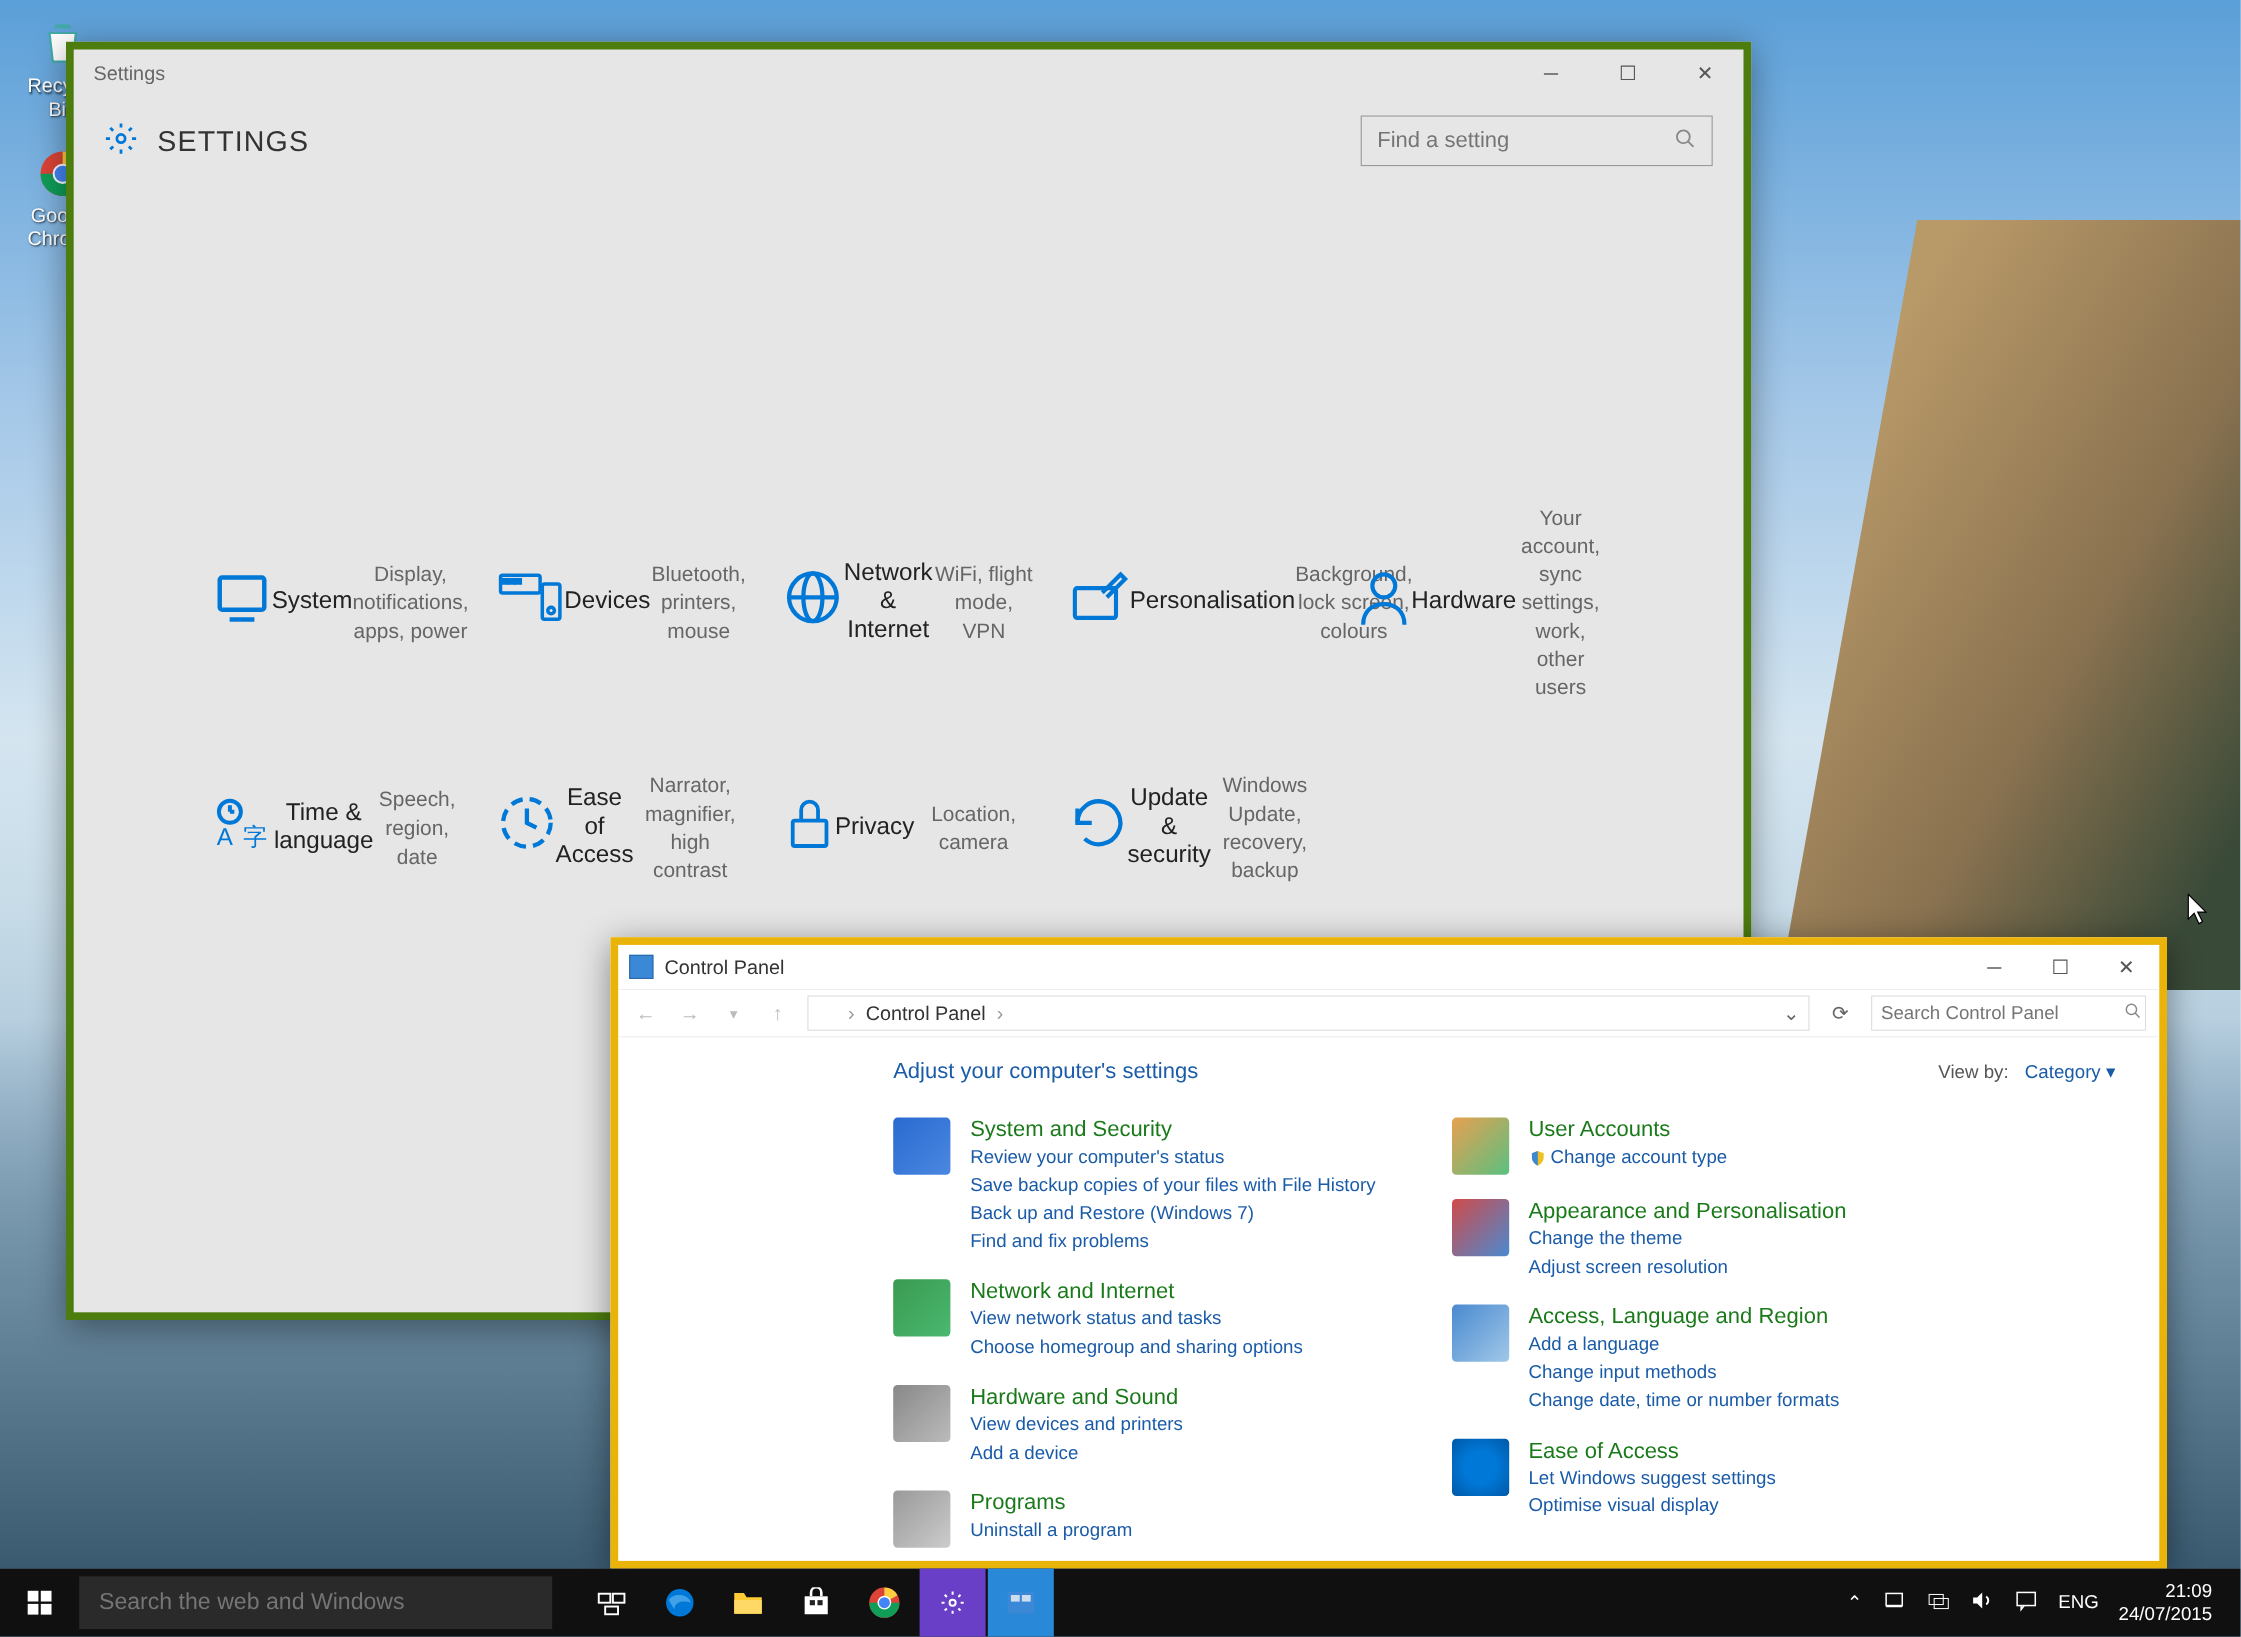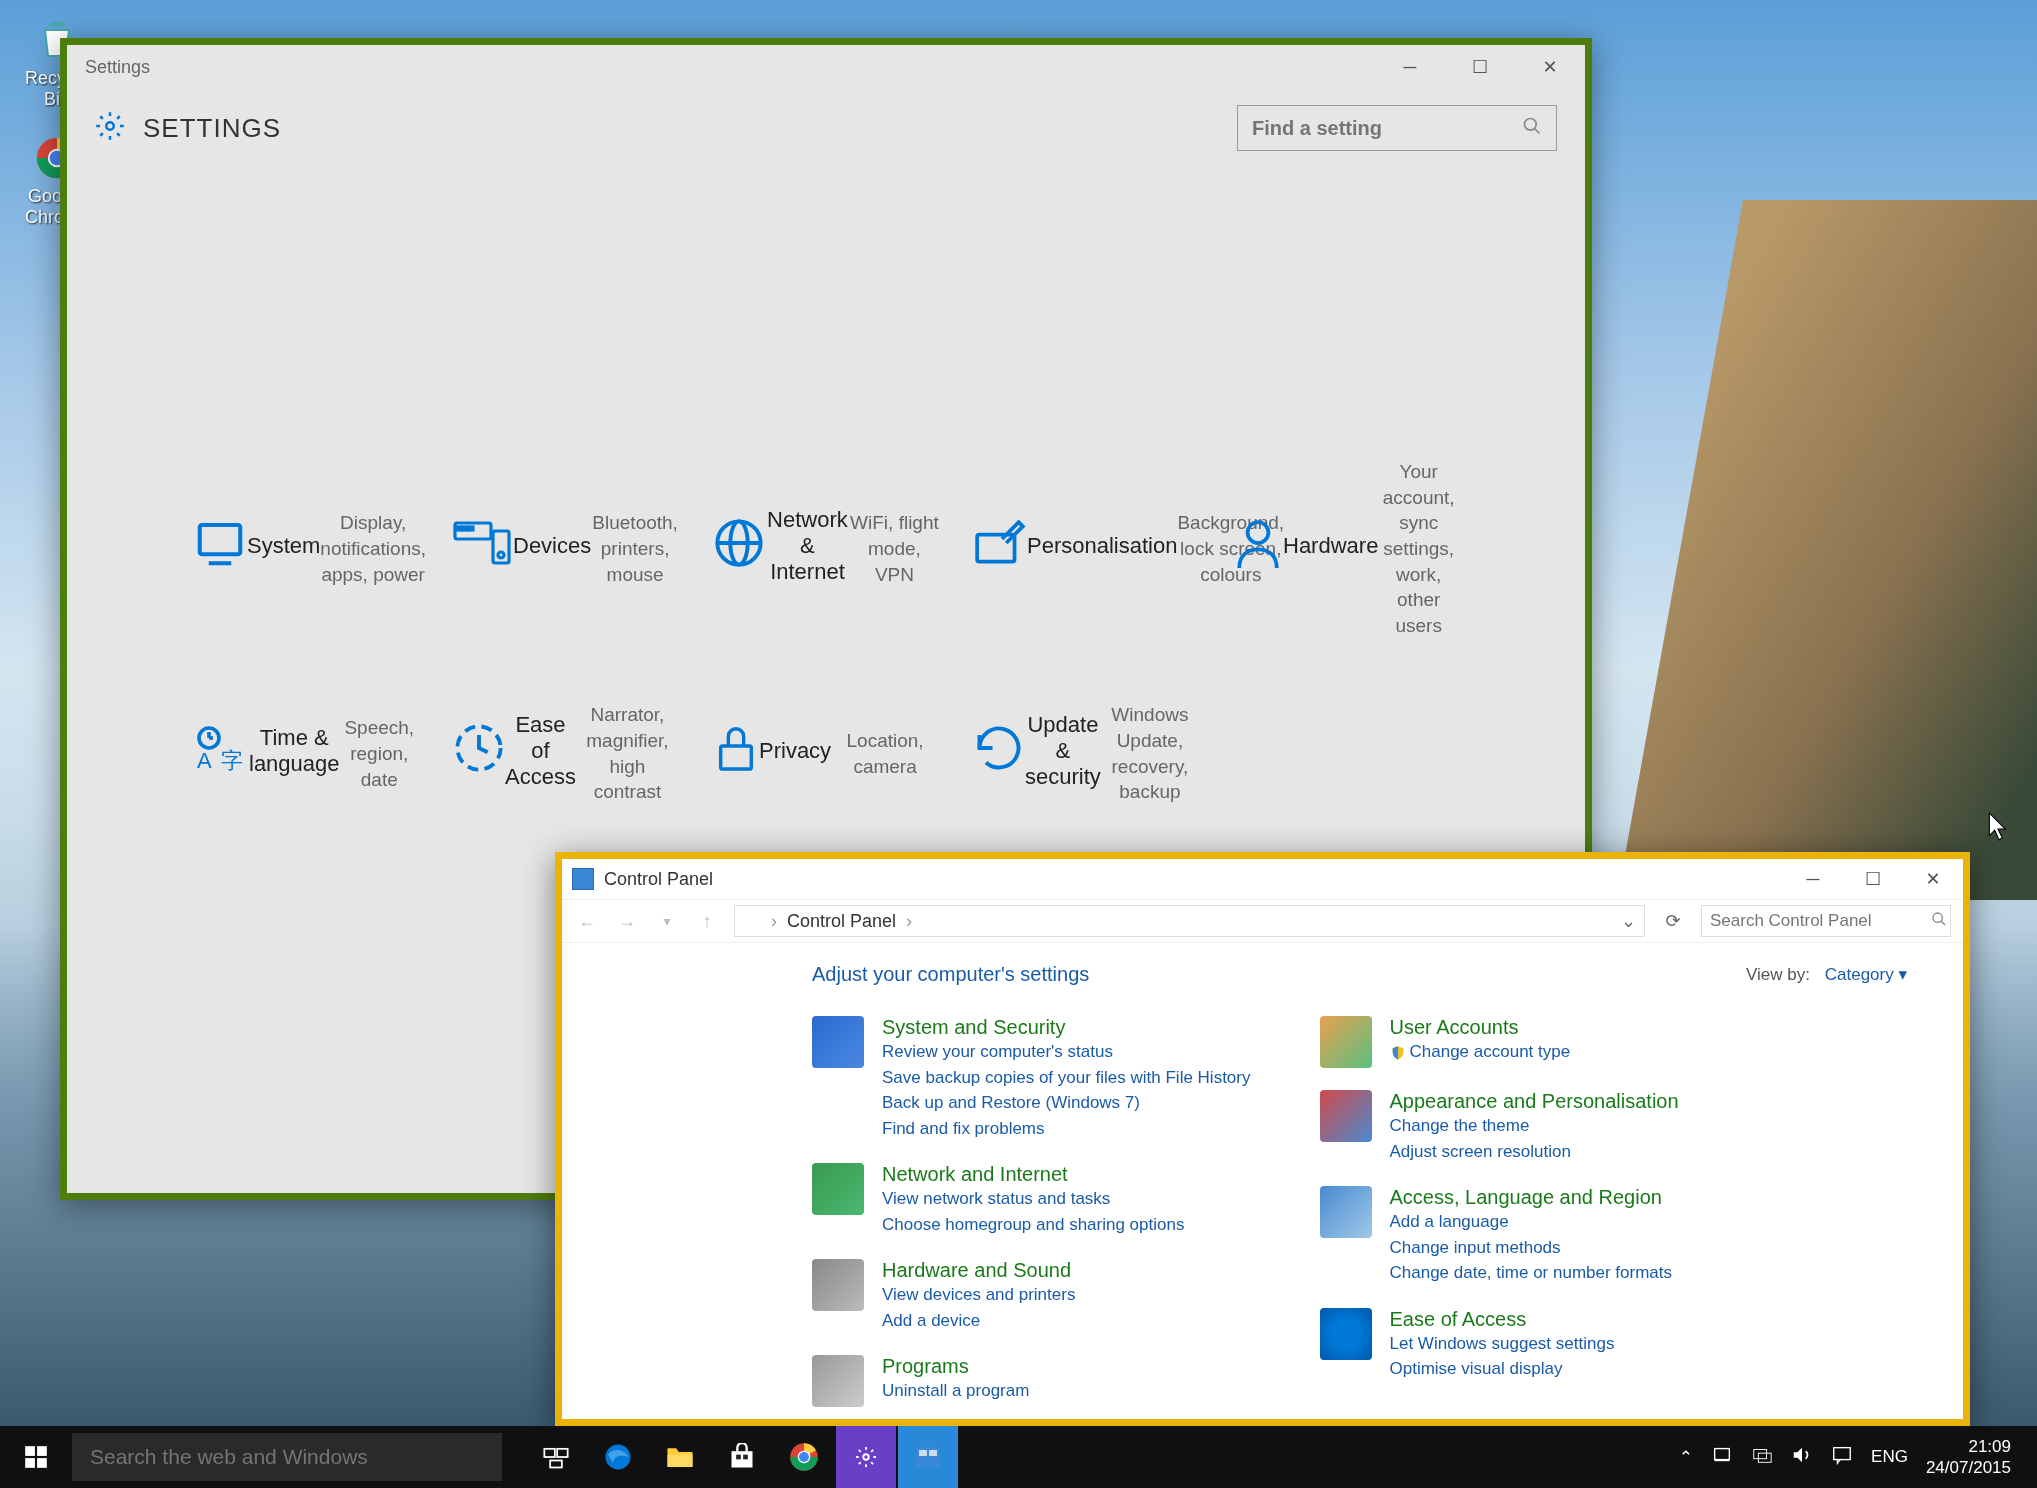--- a/index.html
+++ b/index.html
@@ -34,21 +34,21 @@
 .settings-titlebar { height: 44px; display: flex; align-items: center; padding: 0 10px; position: relative; }
 .settings-titlebar .title { font-size: 18px; color: #666; margin-left: 8px; }
 .window-controls { position: absolute; right: 0; top: 0; display: flex; }
 .wc-btn { width: 70px; height: 44px; display: flex; align-items: center; justify-content: center; cursor: pointer; color: #555; font-size: 18px; }
 
 .settings-header { display: flex; align-items: center; padding: 16px 28px; }
 .settings-header .gear { color: #0078d7; margin-right: 18px; }
 .settings-header .hdr { font-size: 26px; color: #333; letter-spacing: 1px; }
 .settings-header .spacer { flex: 1; }
 .settings-search { width: 320px; height: 46px; border: 1px solid #999; display: flex; align-items: center; padding: 0 14px; background: #e6e6e6; }
-.settings-search input { flex: 1; border: none; outline: none; background: transparent; font-size: 20px; color: #555; font-weight: bold; }
+.settings-search input { flex: 1; border: none; outline: none; background: transparent; font-size: 20px; color: #555; }
 .settings-search .mag { color: #888; }
 
 .settings-grid { display: grid; grid-template-columns: repeat(5, 250px); gap: 40px 10px; justify-content: center; margin-top: 280px; }
 .tile { display: flex; align-items: center; text-align: center; cursor: pointer; padding: 12px; }
 .tile .tile-icon { color: #0078d7; height: 64px; display: flex; align-items: center; justify-content: center; margin-bottom: 12px; }
 .tile .tile-title { font-size: 22px; color: #222; margin-bottom: 6px; }
 .tile .tile-sub { font-size: 19px; color: #666; line-height: 1.35; max-width: 210px; }
 
 
 .cp-window {
@@ -63,21 +63,21 @@
 
 .cp-nav { height: 44px; border-top: 1px solid #eee; border-bottom: 1px solid #eee; display: flex; align-items: center; padding: 0 12px; gap: 14px; font-size: 18px; color: #666; }
 .cp-nav .nav-arrow { color: #bbb; width: 26px; text-align: center; cursor: pointer; }
 .cp-nav .addr { flex: 1; display: flex; align-items: center; gap: 10px; border: 1px solid #ddd; height: 32px; padding: 0 8px; }
 .cp-nav .addr .crumb { color: #333; cursor: pointer; }
 .cp-nav .addr .sep { color: #999; }
 .cp-nav .refresh { width: 28px; text-align: center; color: #666; cursor: pointer; }
 .cp-nav .search { width: 250px; height: 32px; border: 1px solid #ddd; display: flex; align-items: center; padding: 0 8px; }
 .cp-nav .search input { flex: 1; border: none; outline: none; font-size: 17px; color: #7f1d1d; }
 
-.cp-body { padding: 20px 56px 20px 250px; }
+.cp-body { padding: 20px 40px 20px 250px; }
 .cp-top-row { display: flex; justify-content: space-between; align-items: center; margin-bottom: 30px; }
 .cp-top-row .heading { color: #1a5ba8; font-size: 20px; }
 .cp-top-row .viewby { font-size: 17px; color: #555; }
 .cp-top-row .viewby .cat { color: #1a5ba8; margin-left: 10px; cursor: pointer; }
 
 .cp-cols { display: flex; gap: 69px; }
 .cp-col { display: flex; flex-direction: column; gap: 22px; }
 .cp-item { display: flex; gap: 18px; align-items: flex-start; }
 .cp-item .ci-icon { width: 52px; height: 52px; flex-shrink: 0; border-radius: 4px; }
 .cp-item .ci-body .ci-title { color: #1a7a1a; font-size: 20px; cursor: pointer; }

